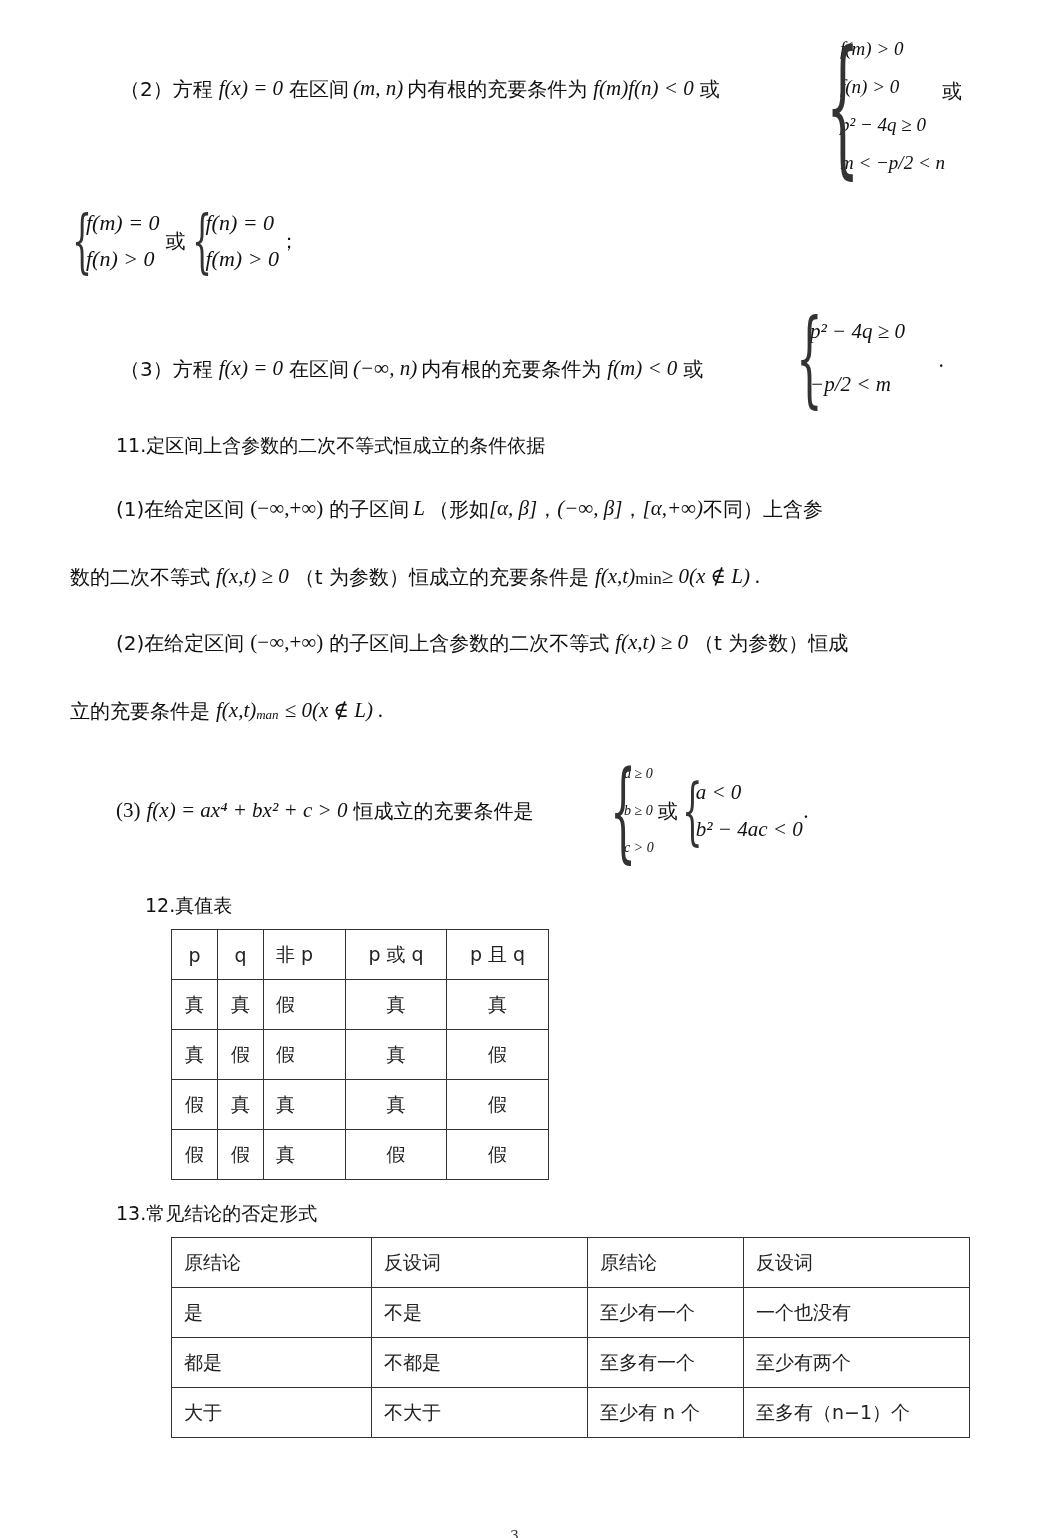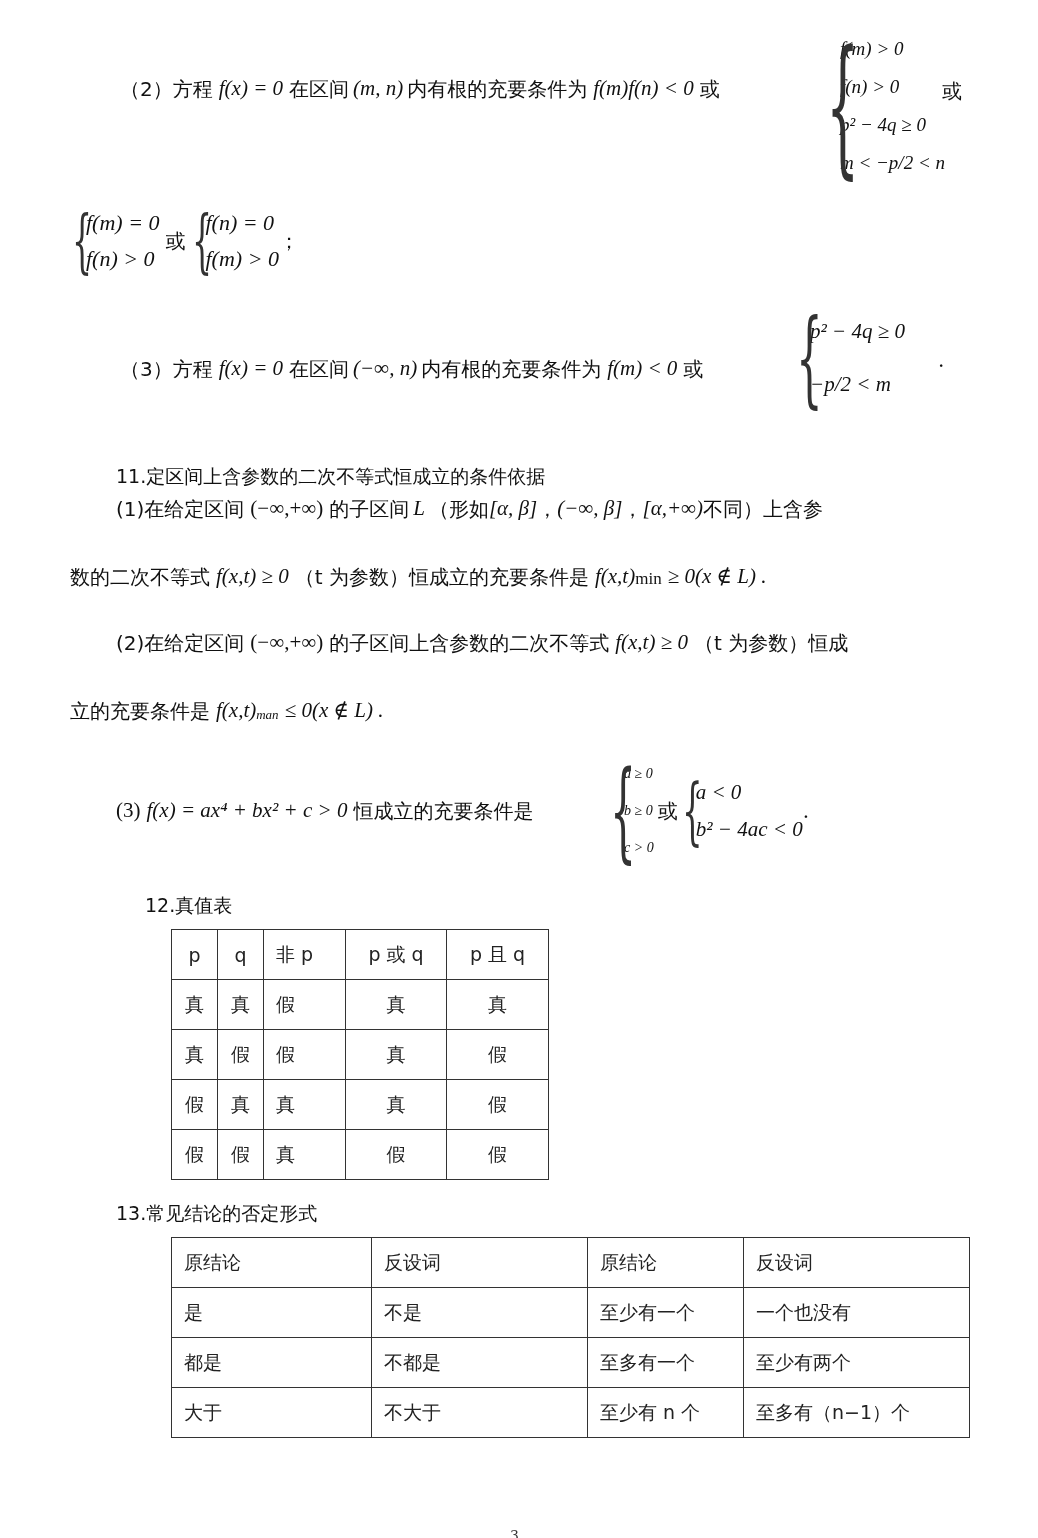--- a/index.html
+++ b/index.html
@@ -71,21 +71,21 @@
 </div>
 <div class="abs" style="left:796px; top:305px; height:106px; display:flex;">
   <span class="brace" style="font-size:105px; line-height:106px; transform:scaleX(0.4); transform-origin:left; width:14px;">{</span>
   <div class="sys-lines m" style="font-size:21px; height:106px;">
     <span>p² − 4q ≥ 0</span>
     <span>−p/2 &lt; m</span>
   </div>
 </div>
 <span class="abs" style="left:938px; top:348px; font-size:20px;">.</span>
 
-<div class="heading" style="left:116px; top:464px;">11.定区间上含参数的二次不等式恒成立的条件依据</div>
+<div class="heading" style="left:116px; top:433px;">11.定区间上含参数的二次不等式恒成立的条件依据</div>
 
 <div class="line" style="left:116px; top:498px;">
   <span class="cn">(1)在给定区间</span>
   <span class="r" style="margin:0 6px;">(−∞,+∞)</span>
   <span class="cn">的子区间</span>
   <span class="m" style="margin:0 4px;">L</span>
   <span class="cn">（形如</span>
   <span class="m">[α, β]</span>
     <span class="cn">，</span>
   <span class="m">(−∞, β]</span>
@@ -93,21 +93,21 @@
   <span class="m">[α,+∞)</span>
   <span class="cn">不同）上含参</span>
 </div>
 <div class="line" style="left:70px; top:566px;">
   <span class="cn">数的二次不等式</span>
   <span class="m" style="margin:0 6px;">f(x,t) ≥ 0</span>
   <span class="cn">（t 为参数）</span>
   <span class="cn">恒成立的充要条件是</span>
   <span class="m" style="margin-left:6px;">f(x,t)</span>
     <sub class="r" style="align-self:flex-end; font-size:17px;">min</sub>
-  <span class="m" style="margin-left:6px;">≥ 0(x ∉ L) .</span>
+  <span class="m" style="">≥ 0(x ∉ L) .</span>
 </div>
 
 <div class="line" style="left:116px; top:632px;">
   <span class="cn">(2)在给定区间</span>
   <span class="r" style="margin:0 6px;">(−∞,+∞)</span>
   <span class="cn">的子区间上含参数的二次不等式</span>
   <span class="m" style="margin:0 6px;">f(x,t) ≥ 0</span>
   <span class="cn">（t 为参数）</span>
   <span class="cn">恒成</span>
 </div>

